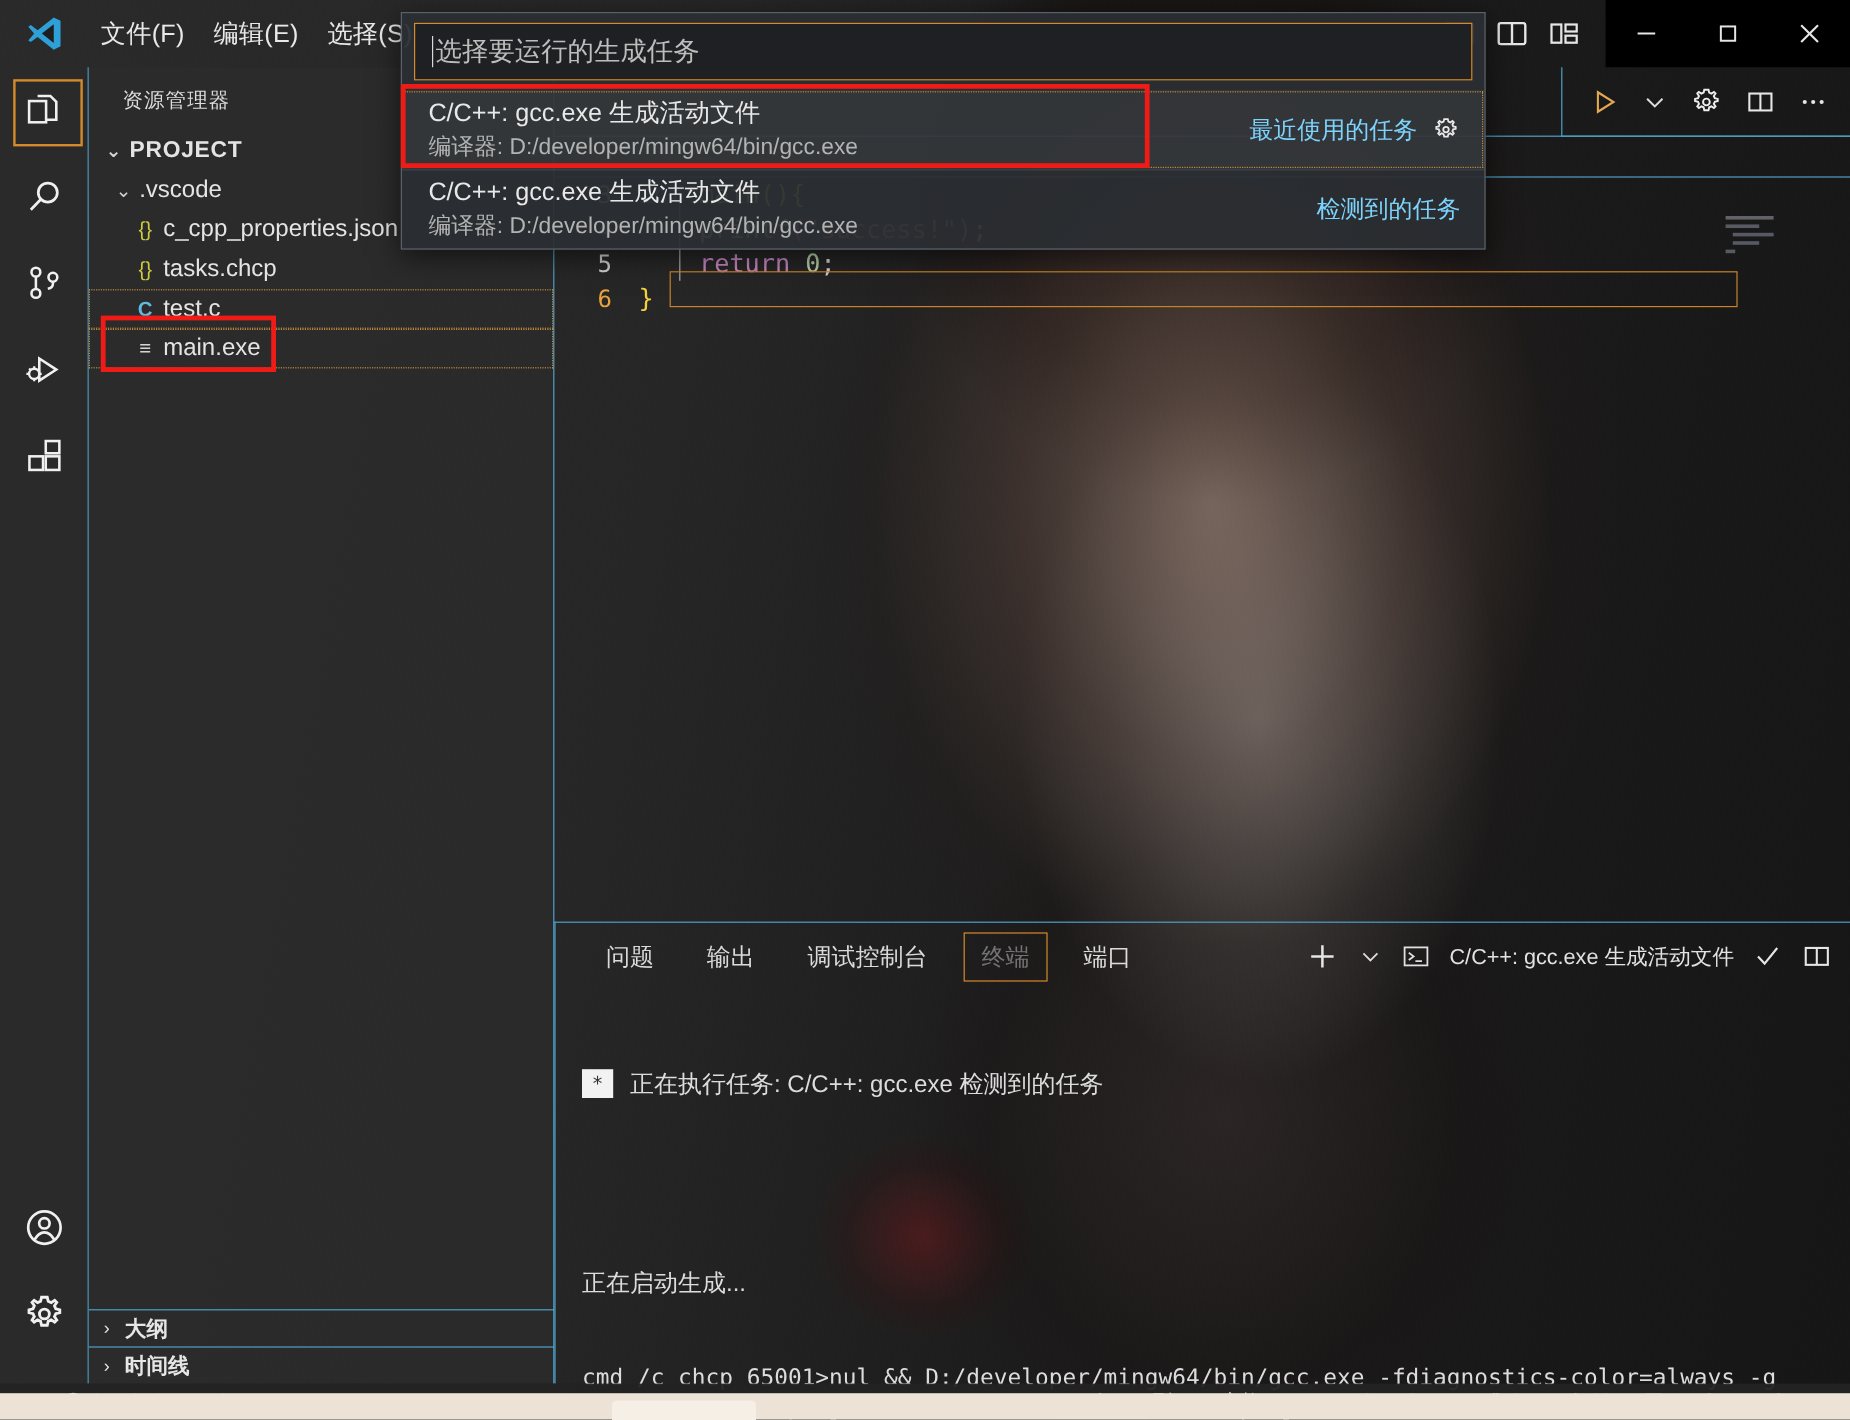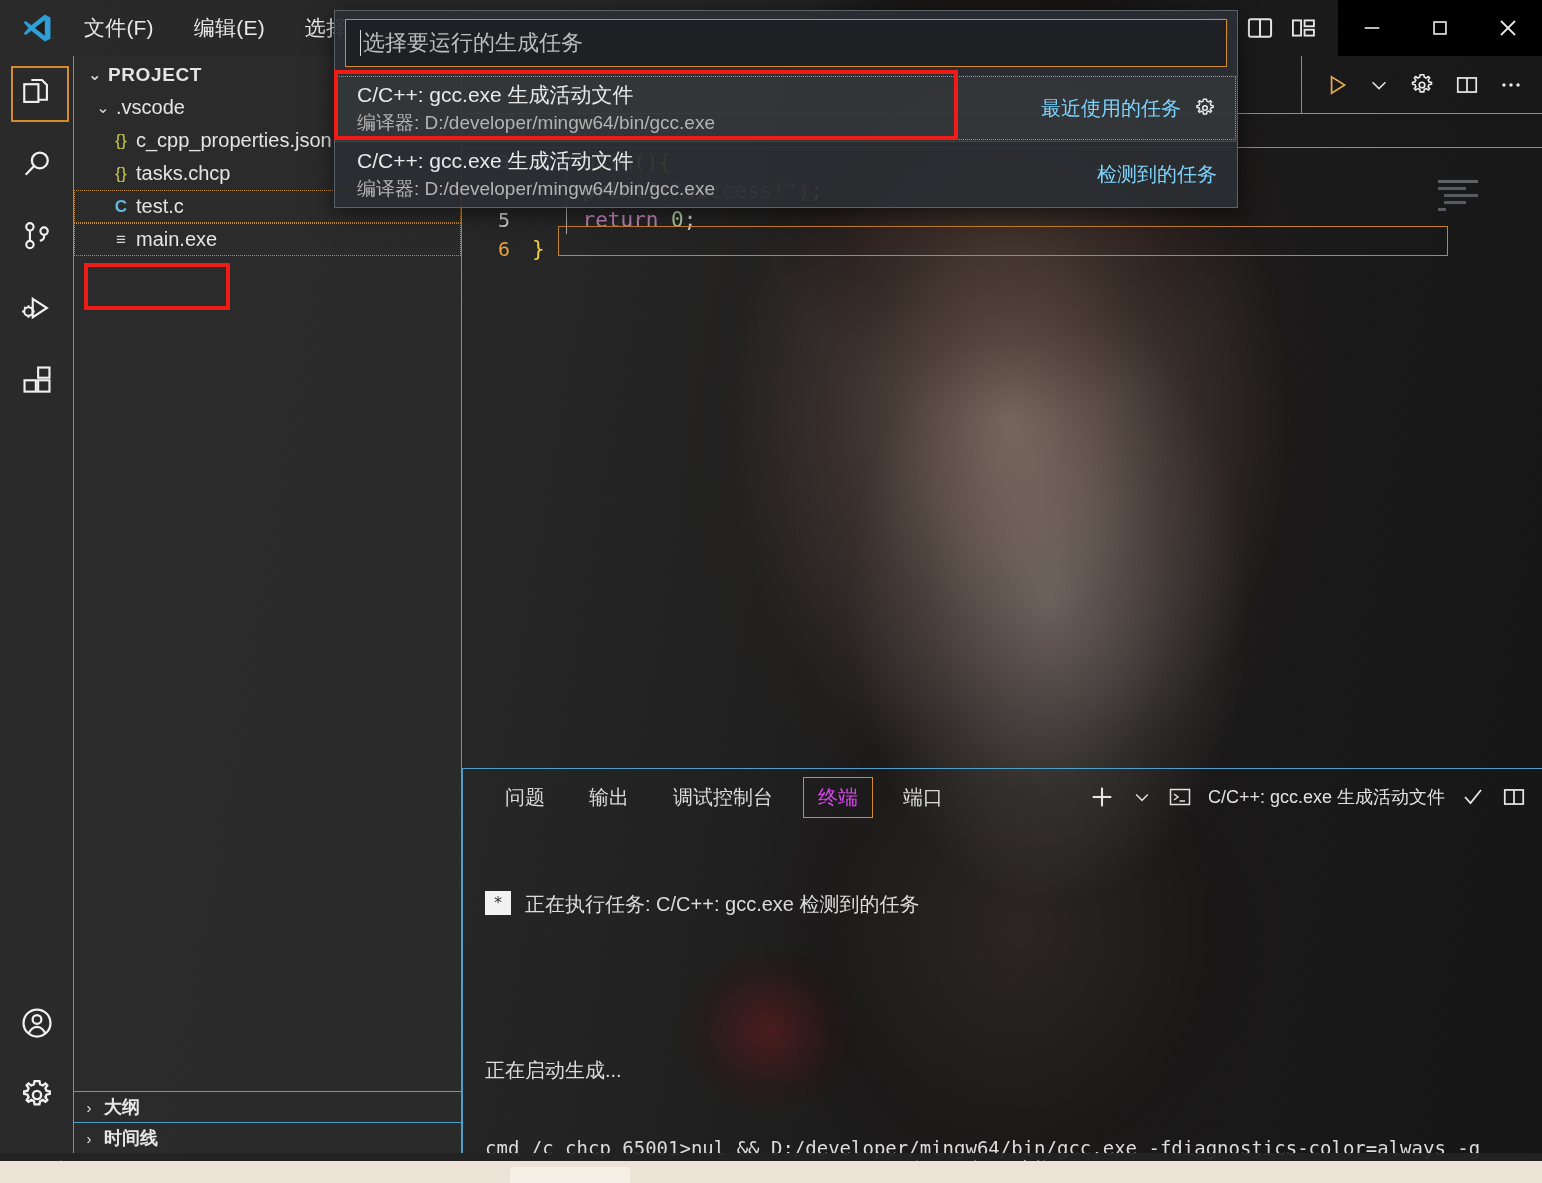--- a/index.html
+++ b/index.html
@@ -28,21 +28,21 @@
     background-image:
       repeating-linear-gradient(78deg, rgba(255,255,255,0.10) 0 1px, rgba(0,0,0,0) 1px 5px),
       repeating-linear-gradient(12deg, rgba(255,255,255,0.06) 0 1px, rgba(0,0,0,0) 1px 9px);
   }
   
   .titlebar {
     position: absolute; top: 0; left: 0; width: 1542px; height: 56px;
     display: flex; align-items: center;
   }
   .vs-logo { width: 74px; height: 56px; display: flex; align-items: center; justify-content: center; }
-  .menu { display: flex; align-items: flex-start; gap: 32px; padding-left: 6px; }
+  .menu { display: flex; align-items: flex-start; gap: 16px; padding-left: 6px; }
   .menu-item {
     color: #e8e8e8; font-size: 21px; letter-spacing: .2px;
     padding: 4px 4px; white-space: nowrap;
   }
   .menu-more { color: #e8e8e8; font-size: 21px; padding-left: 14px; }
   .tb-right { position: absolute; right: 0; top: 0; height: 56px; display: flex; align-items: center; }
   .layout-icons { display: flex; align-items: center; gap: 16px; padding-right: 20px; }
   .win-ctrls { display: flex; align-items: stretch; height: 56px; background: #000; }
   .win-btn { width: 68px; display: flex; align-items: center; justify-content: center; color: #e6e6e6; }
   
@@ -127,21 +127,21 @@
   .qp-col-right { display: flex; align-items: center; gap: 12px; padding-right: 2px; }
   .qp-group { color: #7dd3fc; font-size: 20px; }
   .qp-sep { border-top: 1px solid rgba(255,255,255,0.10); }
   
   .panel {
     position: absolute; left: 462px; top: 768px; width: 1247px; height: 385px;
     border-top: 1px solid #4ea0c8; border-left: 1px solid #4ea0c8;
   }
   .panel-tabs { height: 56px; display: flex; align-items: center; padding-left: 28px; gap: 0; }
   .ptab { color: #dadada; font-size: 20px; padding: 6px 14px; margin-right: 16px; white-space: nowrap; }
-  .ptab.active { color: #d946ef; border: 1px solid #d58a2b; text-align: right; }
+  .ptab.active { color: #737373; border: 1px solid #d58a2b; text-align: right; }
   .panel-actions { position: absolute; right: 6px; top: 0; height: 56px; display: flex; align-items: center; gap: 16px; padding-right: 12px; }
   .pa-term-name { color: #e2e2e2; font-size: 18px; white-space: nowrap; }
   .term-body {
     padding: 14px 0 0 22px;
     font-family: "DejaVu Sans Mono", "Liberation Mono", monospace;
     font-size: 19px; line-height: 26px; color: #dcdcdc; white-space: pre-wrap;
   }
   .term-line { display: flex; align-items: flex-start; min-height: 26px; }
   .star-box {
     display: inline-flex; align-items: center; justify-content: center;
@@ -291,20 +291,21 @@
     <span>
       <svg width="38" height="38" viewBox="0 0 24 24">
         <path d="M12 3.2 l1.5 0 .5 2.1 1.6 .7 1.8-1.2 1.1 1.1 -1.2 1.8 .7 1.6 2.1 .5 0 1.5 -2.1 .5 -.7 1.6 1.2 1.8 -1.1 1.1 -1.8-1.2 -1.6 .7 -.5 2.1 -1.5 0 -1.5 0 -.5-2.1 -1.6-.7 -1.8 1.2 -1.1-1.1 1.2-1.8 -.7-1.6 -2.1-.5 0-1.5 2.1-.5 .7-1.6 -1.2-1.8 1.1-1.1 1.8 1.2 1.6-.7 .5-2.1 z" fill="none" stroke="#f0f0f0" stroke-width="1.5"></path>
         <circle cx="12" cy="12" r="2.6" fill="none" stroke="#f0f0f0" stroke-width="1.5"></circle>
       </svg>
     </span>
   </div>
 </div>
 
 <div class="sidebar">
+  <div class="sb-title">资源管理器</div>
 
   <div class="tree">
     <div class="row project">
       <span class="chev">⌄</span>
       <span>PROJECT</span>
     </div>
     <div class="row indent1">
       <span class="chev">⌄</span>
       <span>.vscode</span>
     </div>

